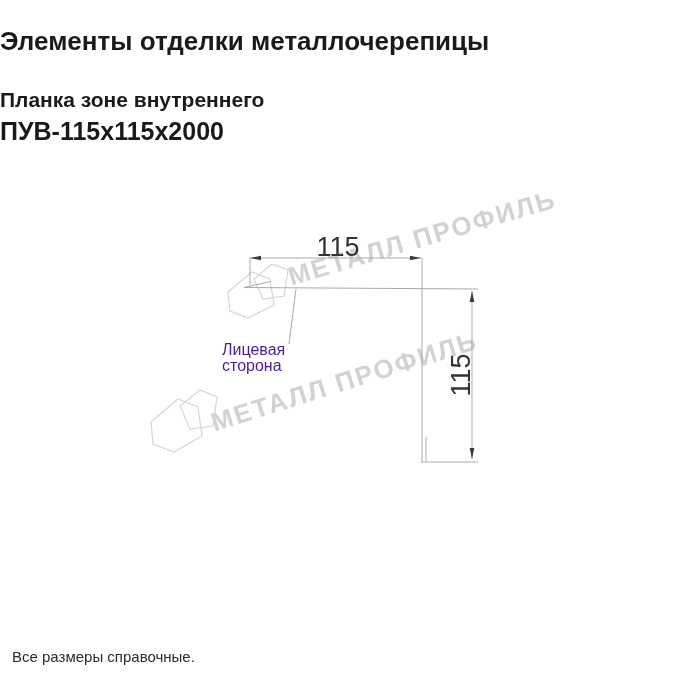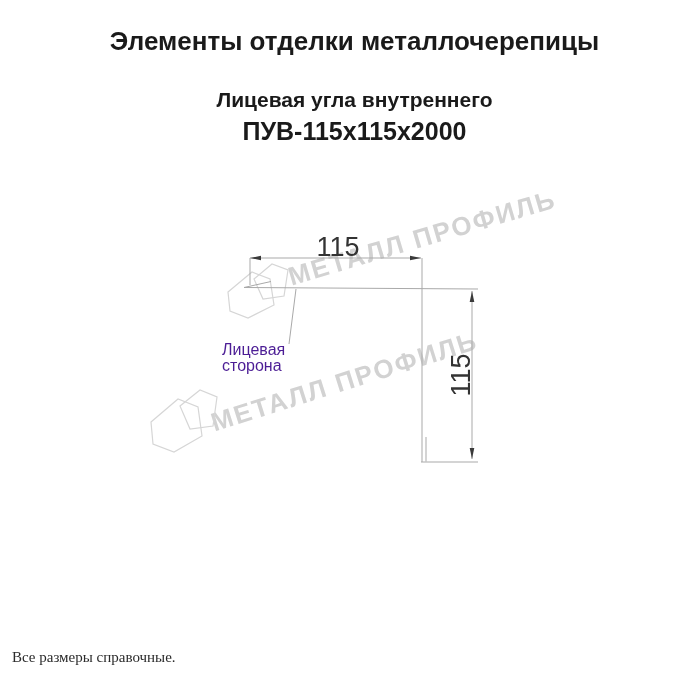--- a/index.html
+++ b/index.html
@@ -18,23 +18,22 @@
   }
   .page {
     position: relative;
     width: 700px;
     height: 700px;
     background: var(--background);
     overflow: hidden;
   }
   .centered-text {
     position: absolute;
-    left: 16px;
+    left: 0;
     width: 677px;
-    text-align: center;
     color: var(--text);
     font-weight: bold;
     white-space: nowrap;
   }
   .title     { top: 26px;  font-size: 26px; }
   .subtitle1 { top: 88px;  font-size: 21px; }
   .subtitle2 { top: 117px; font-size: 25px; }
 
   .wm {
     position: absolute;
@@ -76,30 +75,29 @@
     z-index: 3;
   }
   .footer {
     position: absolute;
     left: 12px;
     top: 648px;
     font-size: 15px;
     line-height: 18.5px;
     color: #2b2b2b;
     z-index: 3;
-    font-family: Liberation Serif, serif;
   }
 </style>
 </head>
 <body>
 
 <div class="page">
 
   <div class="centered-text title">Элементы отделки металлочерепицы</div>
-  <div class="centered-text subtitle1">Лицевая угла внутреннего</div>
+  <div class="centered-text subtitle1">Планка зоне внутреннего</div>
   <div class="centered-text subtitle2">ПУВ-115х115х2000</div>
 
   <div class="wm wm-top">МЕТАЛЛ ПРОФИЛЬ</div>
   <div class="wm wm-bottom">МЕТАЛЛ ПРОФИЛЬ</div>
 
   <svg class="drawing" width="700" height="700" viewBox="0 0 700 700">
 
     <g>
       <polygon class="logo" points="228,292 252,272 270,279 274,305 248,318 230,311"></polygon>
       <polygon class="logo" points="254,279 272,264 288,270 284,296 263,299"></polygon>

